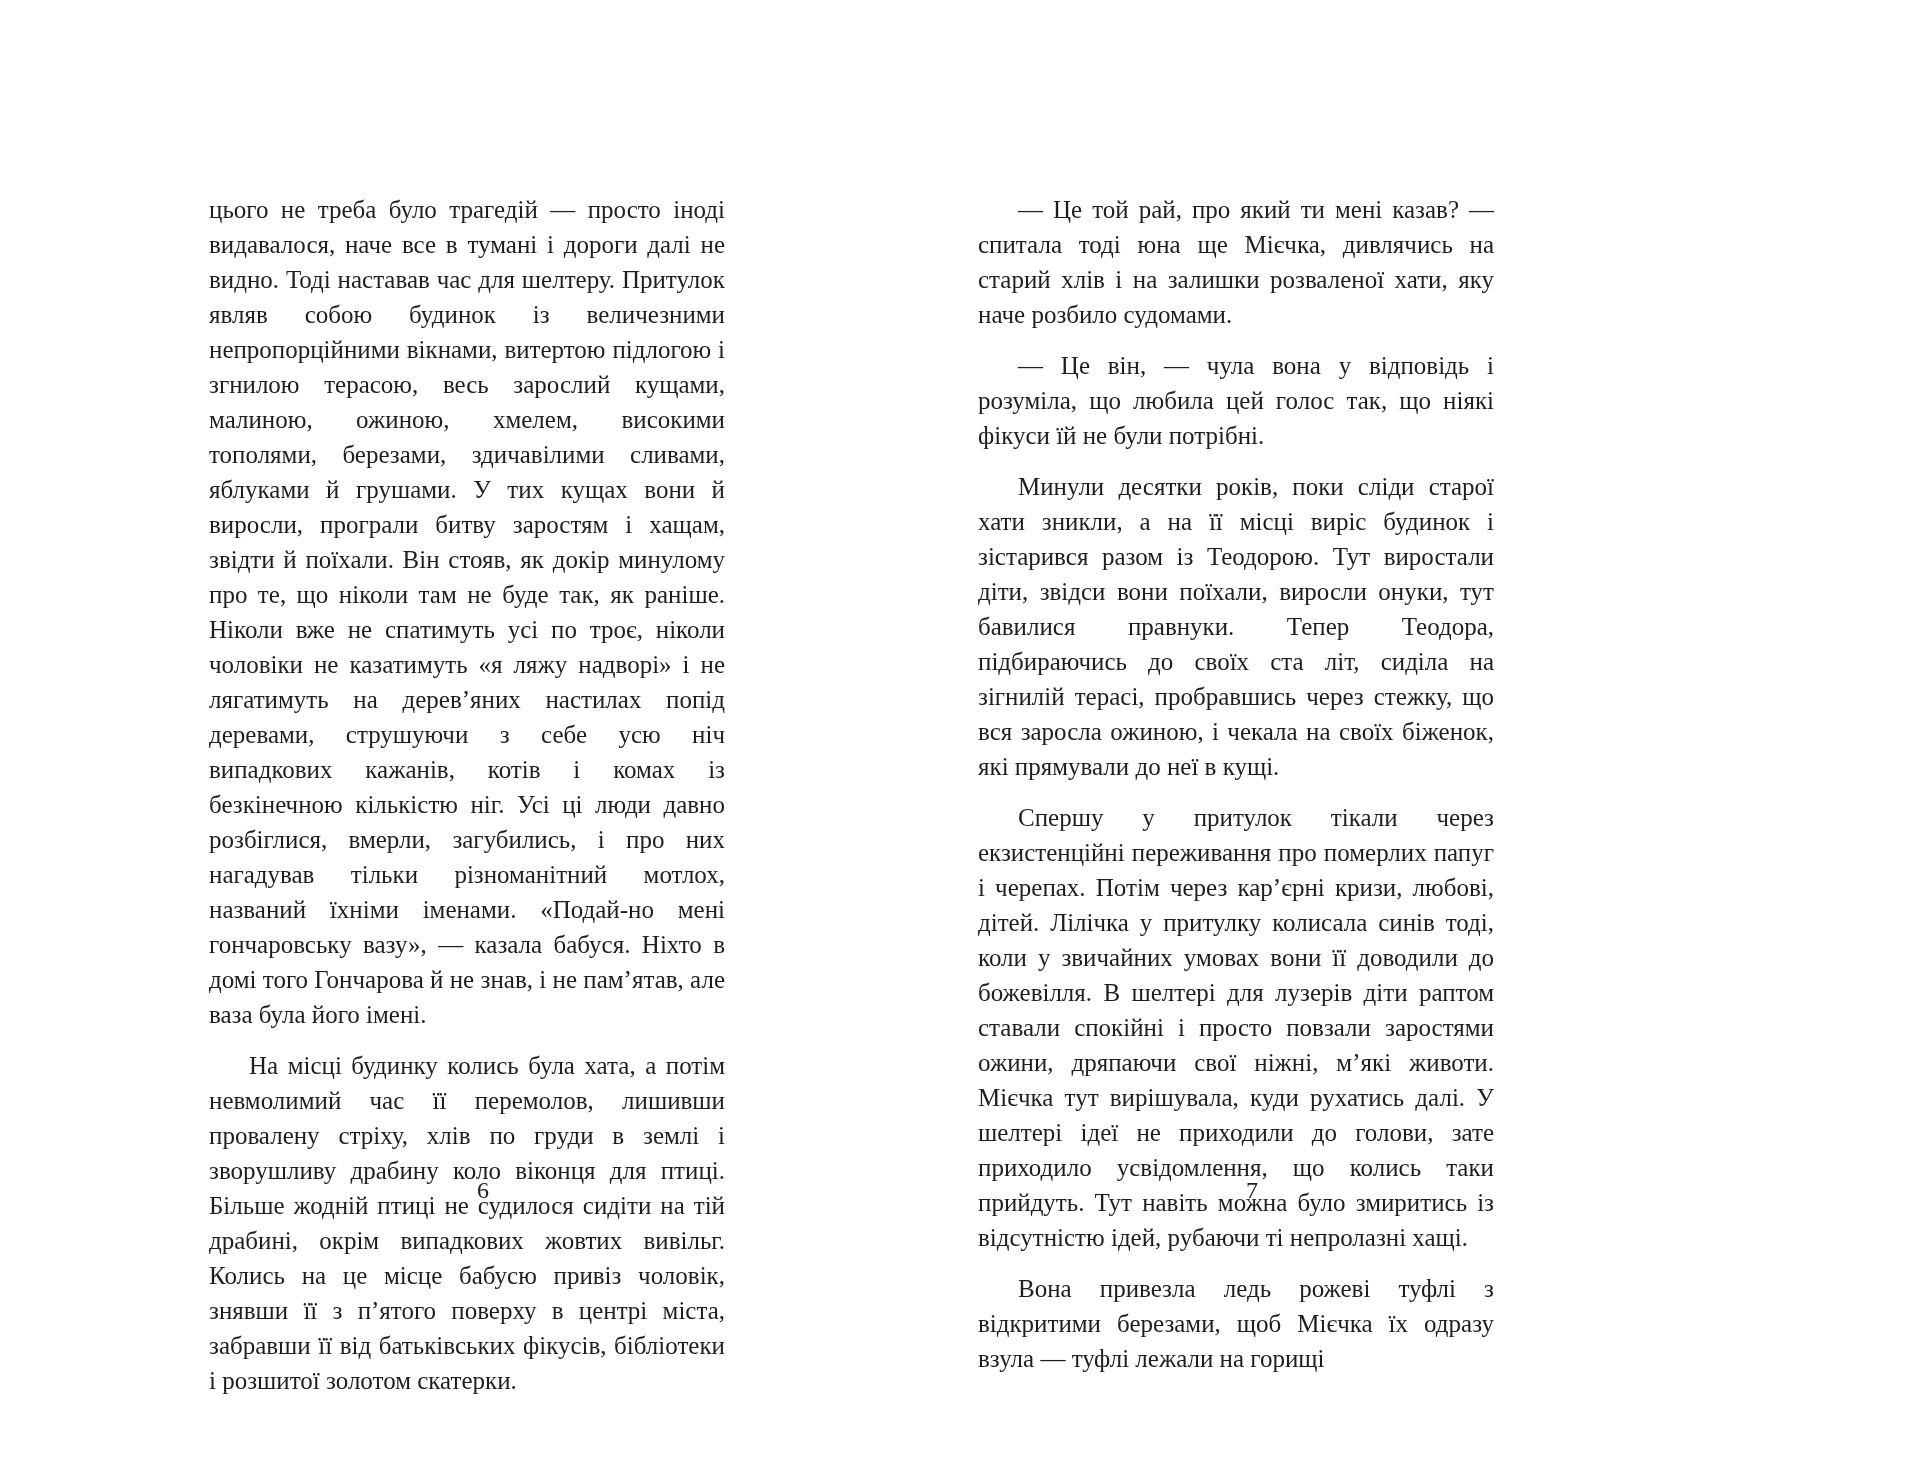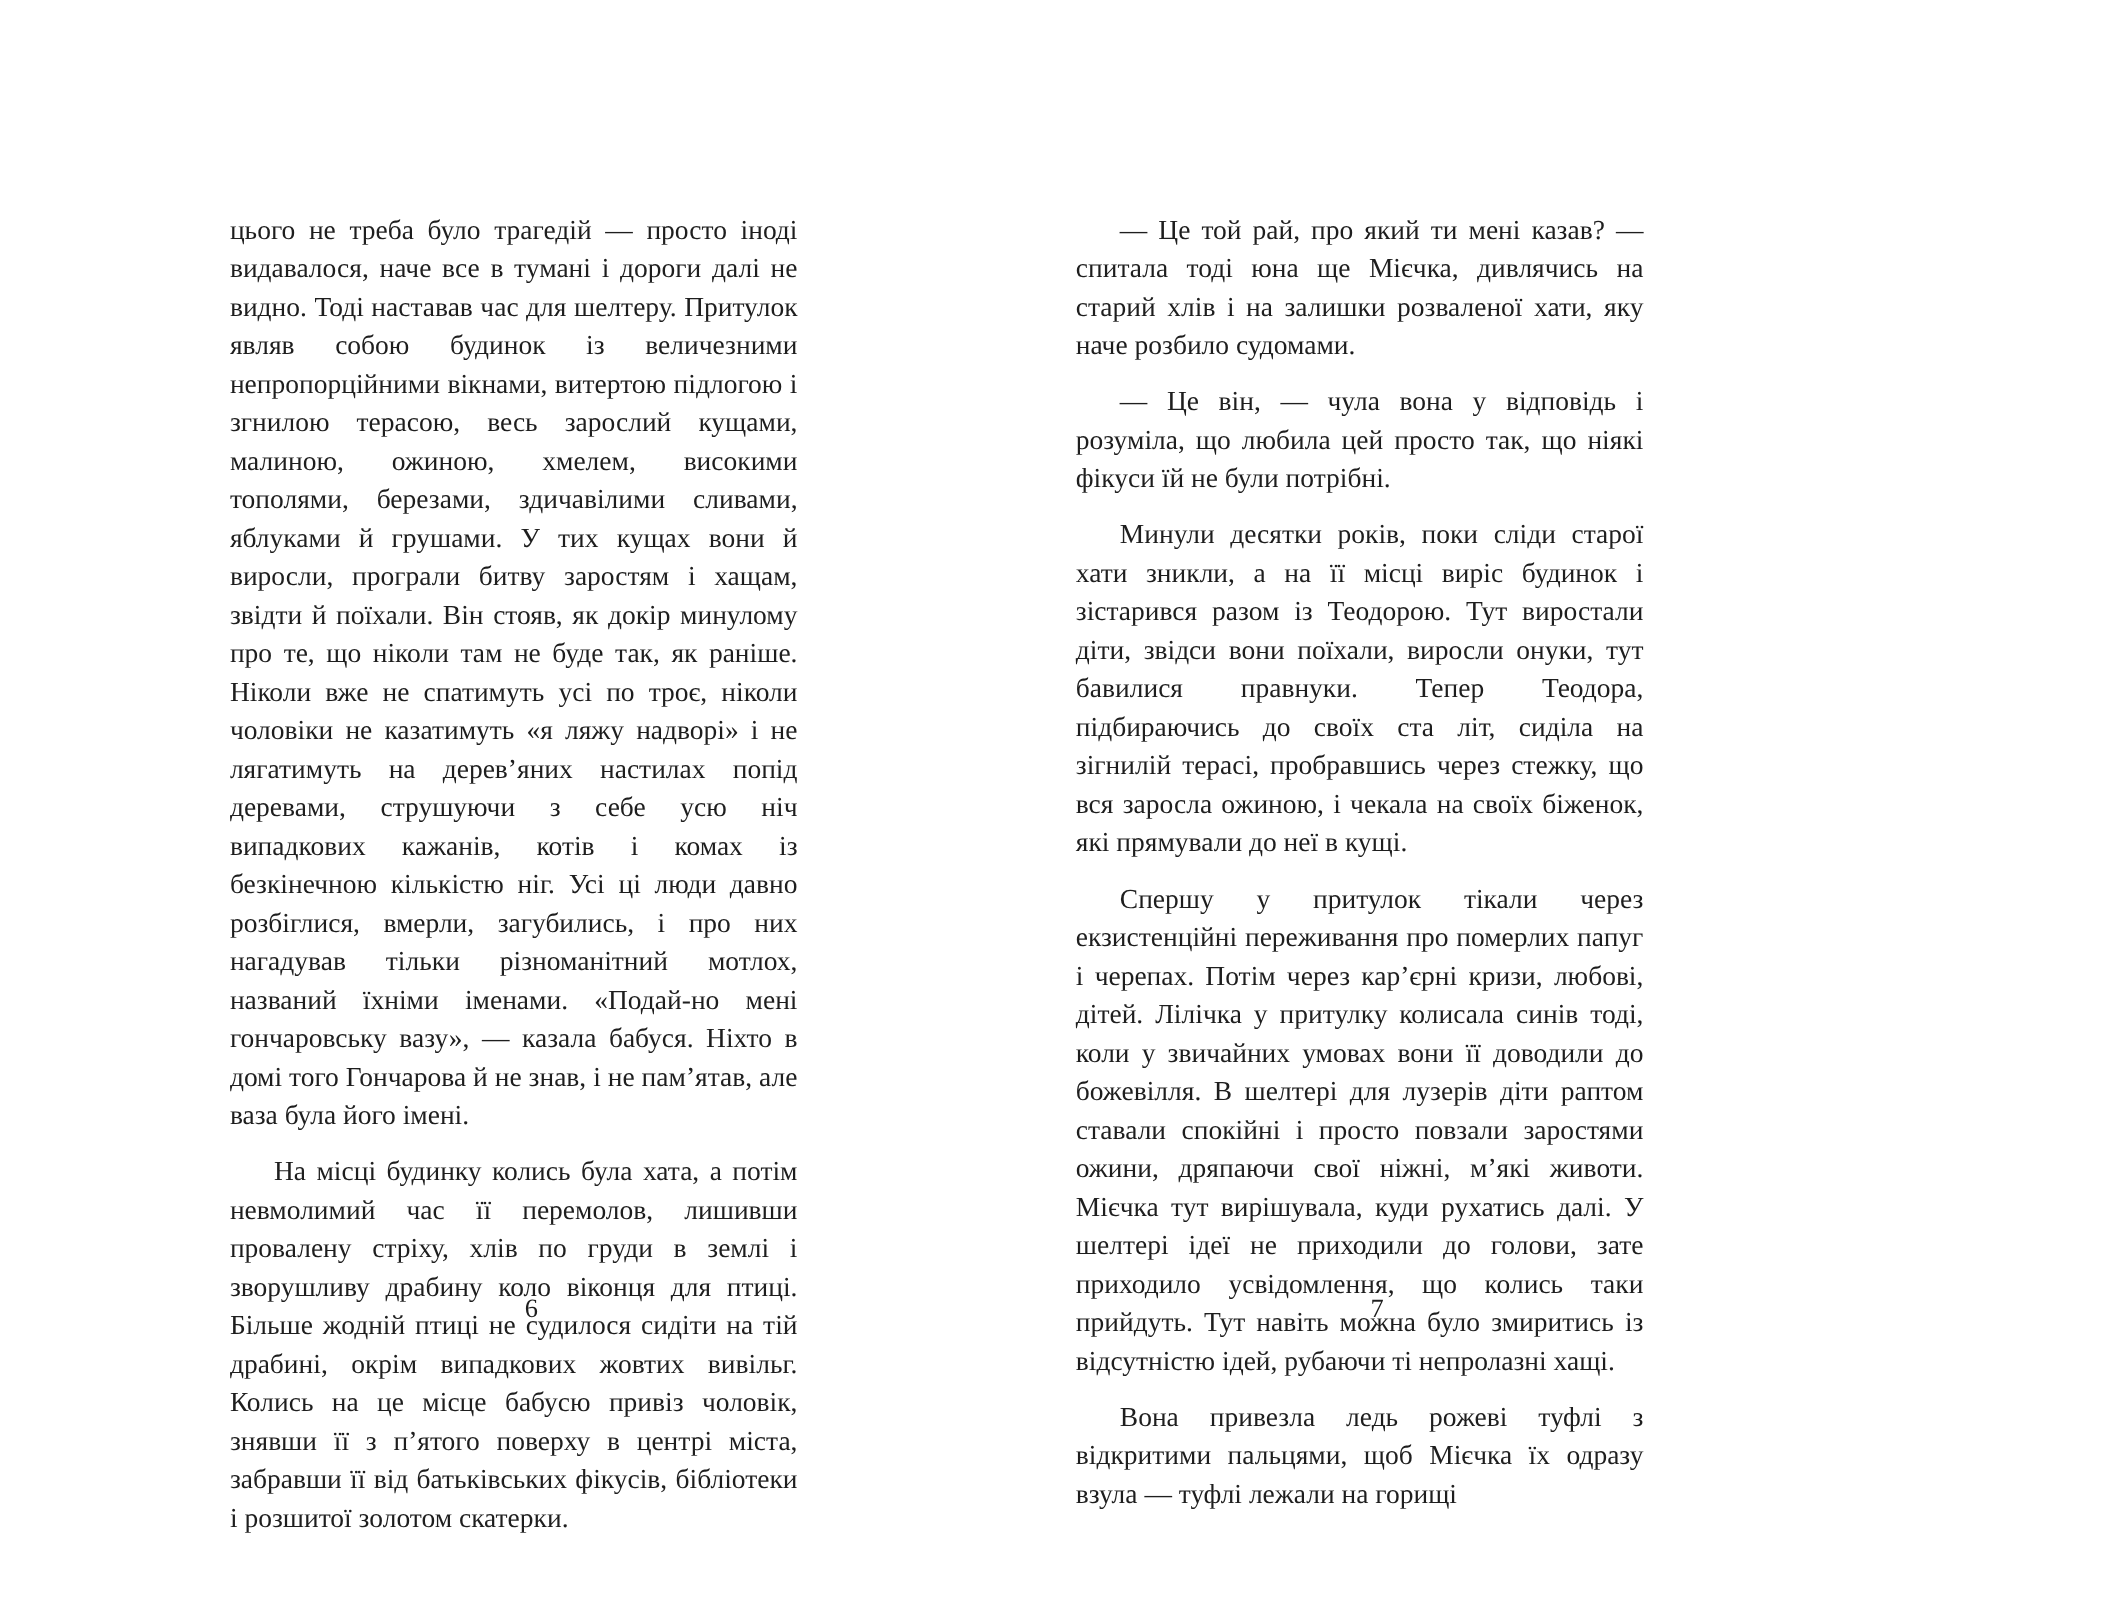--- a/index.html
+++ b/index.html
@@ -56,21 +56,21 @@
     <div class="page-text">
       <p class="no-indent">цього не треба було трагедій — просто іноді видавалося, наче все в тумані і дороги далі не видно. Тоді наставав час для шелтеру. Притулок являв собою будинок із величезними непропорційними вікнами, витертою підлогою і згнилою терасою, весь зарослий кущами, малиною, ожиною, хмелем, високими тополями, березами, здичавілими сливами, яблуками й грушами. У тих кущах вони й виросли, програли битву заростям і хащам, звідти й поїхали. Він стояв, як докір минулому про те, що ніколи там не буде так, як раніше. Ніколи вже не спатимуть усі по троє, ніколи чоловіки не казатимуть «я ляжу надворі» і не лягатимуть на дерев’яних настилах попід деревами, струшуючи з себе усю ніч випадкових кажанів, котів і комах із безкінечною кількістю ніг. Усі ці люди давно розбіглися, вмерли, загубились, і про них нагадував тільки різноманітний мотлох, названий їхніми іменами. «Подай-но мені гончаровську вазу», — казала бабуся. Ніхто в домі того Гончарова й не знав, і не пам’ятав, але ваза була його імені.</p>
       <p>На місці будинку колись була хата, а потім невмолимий час її перемолов, лишивши провалену стріху, хлів по груди в землі і зворушливу драбину коло віконця для птиці. Більше жодній птиці не судилося сидіти на тій драбині, окрім випадкових жовтих вивільг. Колись на це місце бабусю привіз чоловік, знявши її з п’ятого поверху в центрі міста, забравши її від батьківських фікусів, бібліотеки і розшитої золотом скатерки.</p>
     </div>
     <div class="page-number">6</div>
   </section>
 
   <section class="page right">
     <div class="page-text">
       <p>— Це той рай, про який ти мені казав? — спитала тоді юна ще Мієчка, дивлячись на старий хлів і на залишки розваленої хати, яку наче розбило судомами.</p>
-      <p>— Це він, — чула вона у відповідь і розуміла, що любила цей просто так, що ніякі фікуси їй не були потрібні.</p>
+      <p>— Це він, — чула вона у відповідь і розуміла, що любила цей голос так, що ніякі фікуси їй не були потрібні.</p>
       <p>Минули десятки років, поки сліди старої хати зникли, а на її місці виріс будинок і зістарився разом із Теодорою. Тут виростали діти, звідси вони поїхали, виросли онуки, тут бавилися правнуки. Тепер Теодора, підбираючись до своїх ста літ, сиділа на зігнилій терасі, пробравшись через стежку, що вся заросла ожиною, і чекала на своїх біженок, які прямували до неї в кущі.</p>
       <p>Спершу у притулок тікали через екзистенційні переживання про померлих папуг і черепах. Потім через кар’єрні кризи, любові, дітей. Лілічка у притулку колисала синів тоді, коли у звичайних умовах вони її доводили до божевілля. В шелтері для лузерів діти раптом ставали спокійні і просто повзали заростями ожини, дряпаючи свої ніжні, м’які животи. Мієчка тут вирішувала, куди рухатись далі. У шелтері ідеї не приходили до голови, зате приходило усвідомлення, що колись таки прийдуть. Тут навіть можна було змиритись із відсутністю ідей, рубаючи ті непролазні хащі.</p>
-      <p>Вона привезла ледь рожеві туфлі з відкритими пальцями, щоб Мієчка їх одразу взула — туфлі лежали на горищі</p>
+      <p>Вона привезла ледь рожеві туфлі з відкритими березами, щоб Мієчка їх одразу взула — туфлі лежали на горищі</p>
     </div>
     <div class="page-number">7</div>
   </section>
 
 </div>
 
 </body></html>

